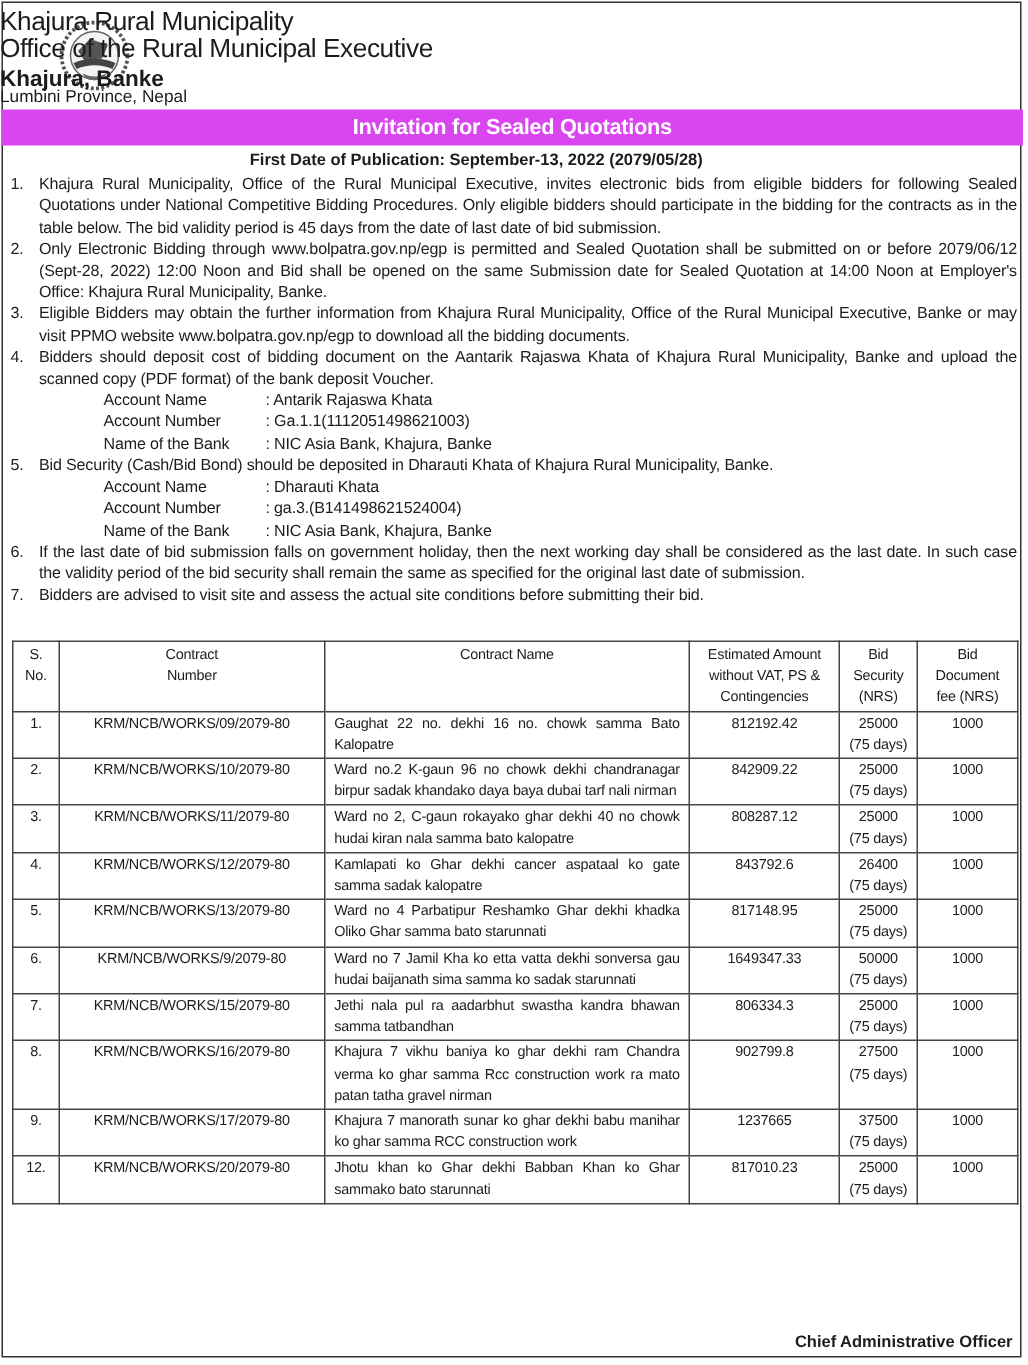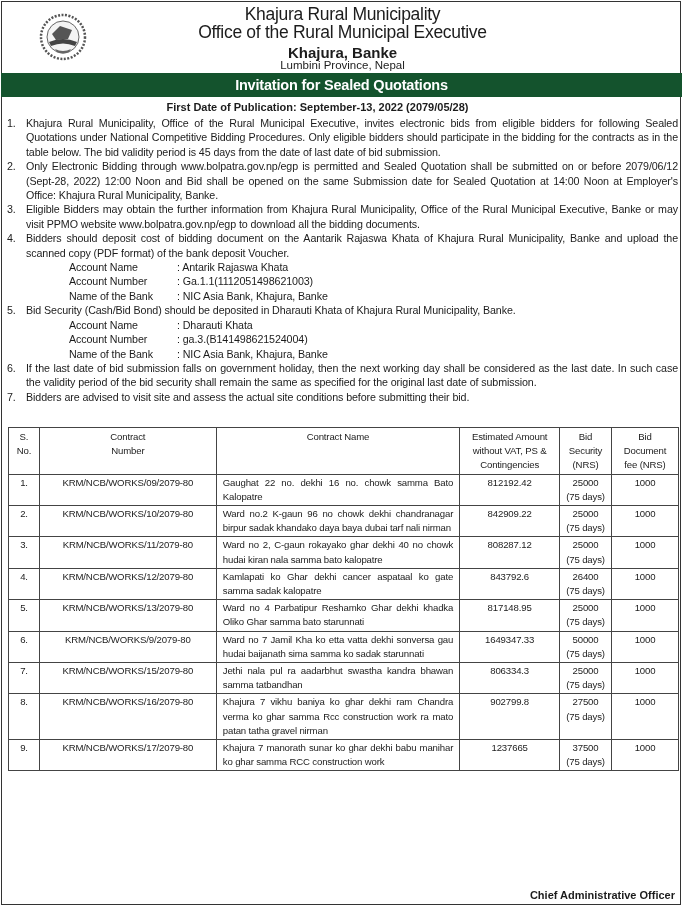--- a/index.html
+++ b/index.html
@@ -1,27 +1,27 @@
 <!DOCTYPE html>
 <html><head>
 <meta charset="utf-8">
 <style>
   html, body { margin:0; padding:0; background:#ffffff; }
   body { width:685px; height:910px; position:relative; overflow:hidden;
          font-family:"Liberation Sans", sans-serif; color:#1c1c1c; }
   .frame { position:absolute; left:1px; top:1px; width:680px; height:904px;
            border:1.5px solid #333; box-sizing:border-box; }
   .logo { position:absolute; left:38px; top:12px; width:50px; height:50px; }
-  .hdr { position:absolute; left:0; right:0; text-align:center; }
+  .hdr { position:absolute; left:0; right:0; }
   .t1 { top:4px; font-size:17.5px; letter-spacing:-0.3px; }
   .t2 { top:22px; font-size:17.5px; letter-spacing:-0.3px; }
   .t3 { top:44px; font-size:15px;font-weight:bold; }
   .t4 { top:59px; font-size:11.5px; }
   .band { position:absolute; left:1px; width:681px; top:73px; height:24px;
-          background:#14532d; color:#fff; text-align:center; font-weight:bold;
+          background:#d946ef; color:#fff; text-align:center; font-weight:bold;
           font-size:14.5px; line-height:24px; letter-spacing:-0.2px; }
   .pubdate { position:absolute; left:0; right:0; top:101px; text-align:center;
              font-weight:bold; font-size:11px; padding-right:70px;margin-left:20px; }
   .points { position:absolute; left:6px; top:116px; width:672px; font-size:10.7px;
             line-height:14.4px; letter-spacing:-0.1px; }
   .pt { display:flex; }
   .pt .n { width:19px; flex:none; text-align:left; padding-left:1px; }
   .pt .txt { flex:1; text-align:justify; }
   .acct { display:flex; padding-left:38px; }
   .acct .k { width:108px;margin-left:25px; }
@@ -196,16 +196,24 @@
         <td class="c">1000</td>
       </tr>
       <tr>
         <td class="c">9.</td>
         <td class="c">KRM/NCB/WORKS/17/2079-80</td>
         <td class="name">Khajura 7 manorath sunar ko ghar dekhi babu manihar ko ghar samma RCC construction work</td>
         <td class="c">1237665</td>
         <td class="c sec"><span>37500</span><small>(75 days)</small></td>
         <td class="c">1000</td>
       </tr>
+      <tr>
+        <td class="c">12.</td>
+        <td class="c">KRM/NCB/WORKS/20/2079-80</td>
+        <td class="name">Jhotu khan ko Ghar dekhi Babban Khan ko Ghar sammako bato starunnati</td>
+        <td class="c">817010.23</td>
+        <td class="c sec"><span>25000</span><small>(75 days)</small></td>
+        <td class="c">1000</td>
+      </tr>
     </tbody>
 </table>
 
 <div class="cao">Chief Administrative Officer</div>
 
 </body></html>

